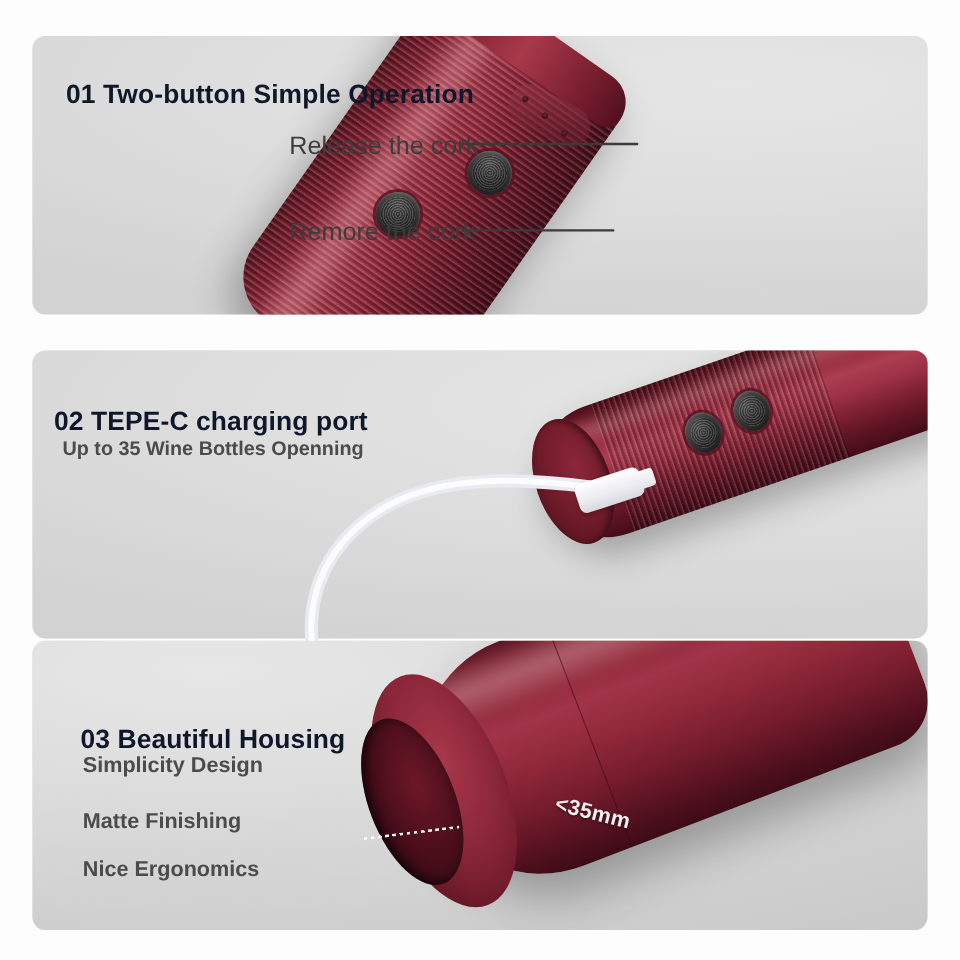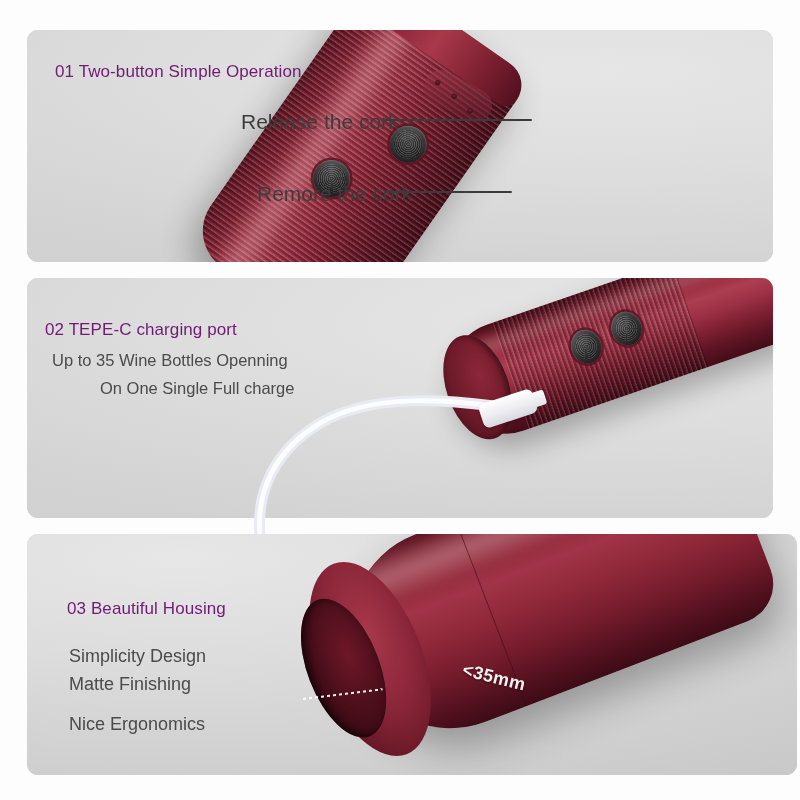--- a/index.html
+++ b/index.html
@@ -10,42 +10,42 @@
     overflow:hidden;
   }
   .page{position:relative;width:800px;height:800px;background:#fdfdfd;}
 
   
   .panel{
     position:absolute;left:27px;width:746px;
     background:#dcdcdc;border-radius:11px;overflow:hidden;
   }
   #panel-1{top:30px;height:232px;}
-  #panel-2{top:278px;height:240px;}
-  #panel-3{top:534px;height:241px;padding-left:24px;}
+  #panel-2{top:292px;height:240px;}
+  #panel-3{top:534px;height:241px;}
 
   .panel-bg{
     position:absolute;inset:0;
     background:
       radial-gradient(120% 90% at 78% 18%, #e6e6e6 0%, #dedede 45%, #d2d2d2 100%);
   }
   #panel-3 .panel-bg{
     background:
       radial-gradient(130% 110% at 20% 10%, #e7e7e7 0%, #dcdcdc 40%, #c9c9c9 100%);
   }
 
   
   .title{
     position:absolute;
-    font-size:17px;font-weight:400;color:#701a75;
+    font-size:22px;font-weight:700;color:#0f172a;
     letter-spacing:.1px;white-space:nowrap;
   }
   .subline{
     position:absolute;
-    font-size:16.5px;font-weight:400;color:#4b4b4b;
+    font-size:16.5px;font-weight:700;color:#4b4b4b;
     white-space:nowrap;
   }
   .callout{
     position:absolute;
     font-size:21px;color:#3c3c3c;white-space:nowrap;
   }
   .leader{
     position:absolute;height:2px;background:#3b3b3b;border-radius:1px;
   }
 
@@ -224,38 +224,37 @@
       </div>
       <span class="btn-round" style="left:108px;top:104px;width:37px;height:37px;"></span>
       <span class="btn-round" style="left:65px;top:176px;width:37px;height:37px;"></span>
     </div>
 
     <h2 class="title" style="left:28px;top:18px;">01 Two-button Simple Operation</h2>
 
     <span class="callout" style="left:214px;top:80px;">Release the cork</span>
     <span class="leader" style="left:357px;top:89px;width:148px;"></span>
 
-    <span class="callout" style="left:230px;top:152px;text-align:center;">Remore the cork</span>
+    <span class="callout" style="left:214px;top:152px;text-align:center;">Remore the cork</span>
     <span class="leader" style="left:357px;top:161px;width:128px;"></span>
   </section>
 
   <section class="panel" id="panel-2">
     <div class="panel-bg"></div>
 
     <div class="dev" id="p2-body">
       <div id="p2-gloss"></div>
       <div id="p2-ribs"></div>
       <div id="p2-endface"></div>
       <span class="btn-round" style="left:128px;top:36px;width:30px;height:34px;"></span>
       <span class="btn-round" style="left:172px;top:32px;width:30px;height:34px;"></span>
     </div>
 
     <h2 class="title" style="left:18px;top:28px;">02 TEPE-C charging port</h2>
     <span class="subline" style="left:25px;top:73px;">Up to 35 Wine Bottles Openning</span>
-    <span class="subline" style="left:73px;top:101px;">On One Single Full charge</span>
   </section>
 
   <svg id="p2-cable" viewBox="0 0 270 150">
     <path d="M12,148 C8,104 26,62 74,34 C126,5 200,12 246,18" fill="none" stroke="#e9eaf2" stroke-width="11" stroke-linecap="round"></path>
     <path d="M12,148 C8,104 26,62 74,34 C126,5 200,12 246,18" fill="none" stroke="#ffffff" stroke-width="5" stroke-linecap="round" opacity=".85"></path>
   </svg>
   <div id="p2-plug"></div>
 
   <section class="panel" id="panel-3">
     <div class="panel-bg"></div>
@@ -264,20 +263,20 @@
       <div id="p3-gloss"></div>
       <div id="p3-seam"></div>
       <div id="p3-rim">
         <div id="p3-bore">
           <div id="p3-measure"></div>
         </div>
       </div>
     </div>
 
     <h2 class="title" style="left:40px;top:51px;">03 Beautiful Housing</h2>
-    <span class="subline" style="left:42px;top:112px;font-size:18px;">Simplicity Design</span>
+    <span class="subline" style="left:42px;top:93px;font-size:18px;">Simplicity Design</span>
     <span class="subline" style="left:42px;top:140px;font-size:18px;text-align:right;">Matte Finishing</span>
     <span class="subline" style="left:42px;top:180px;font-size:18px;text-align:right;">Nice Ergonomics</span>
   </section>
 
   <span id="p3-dim-label">&lt;35mm</span>
 
 </div>
 
 </body></html>

